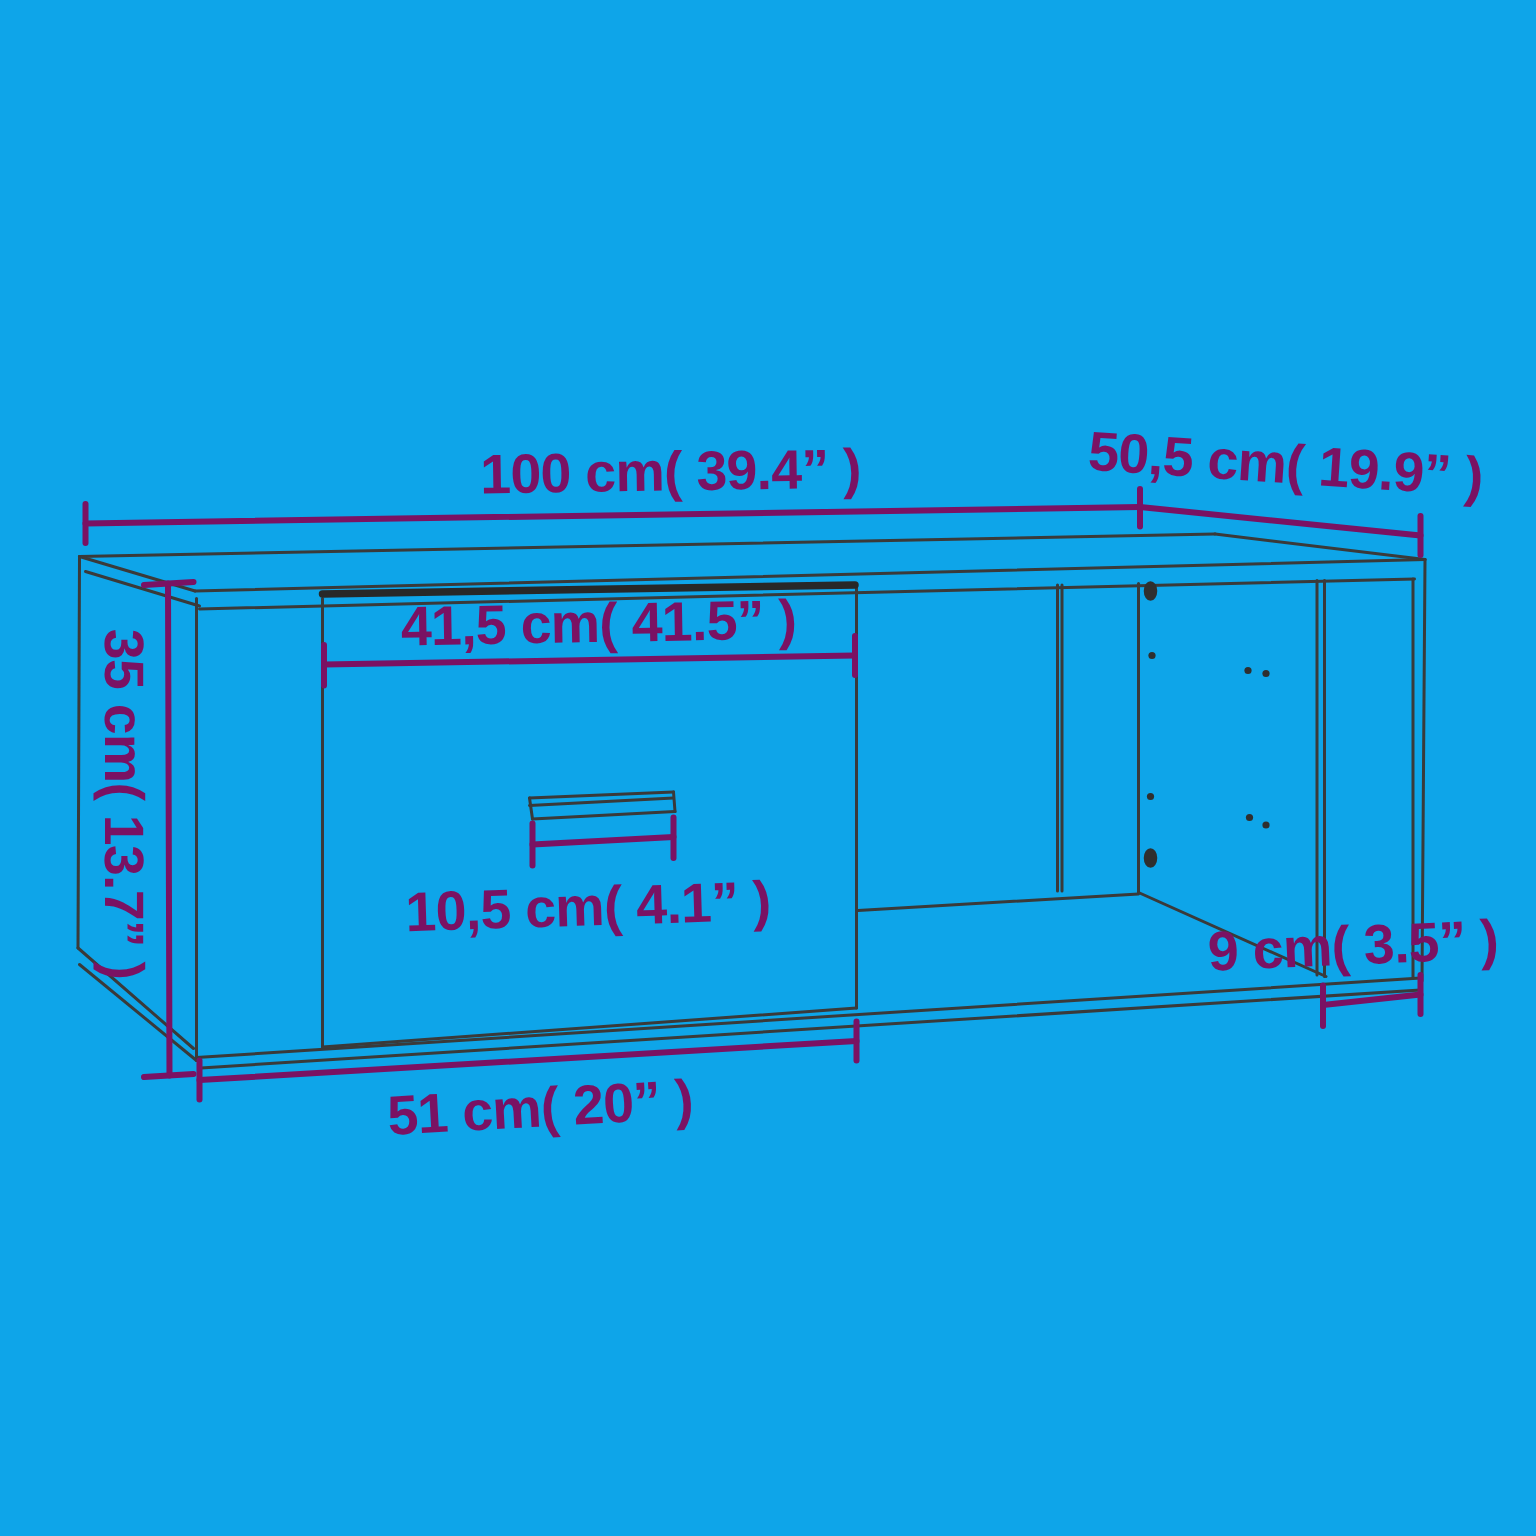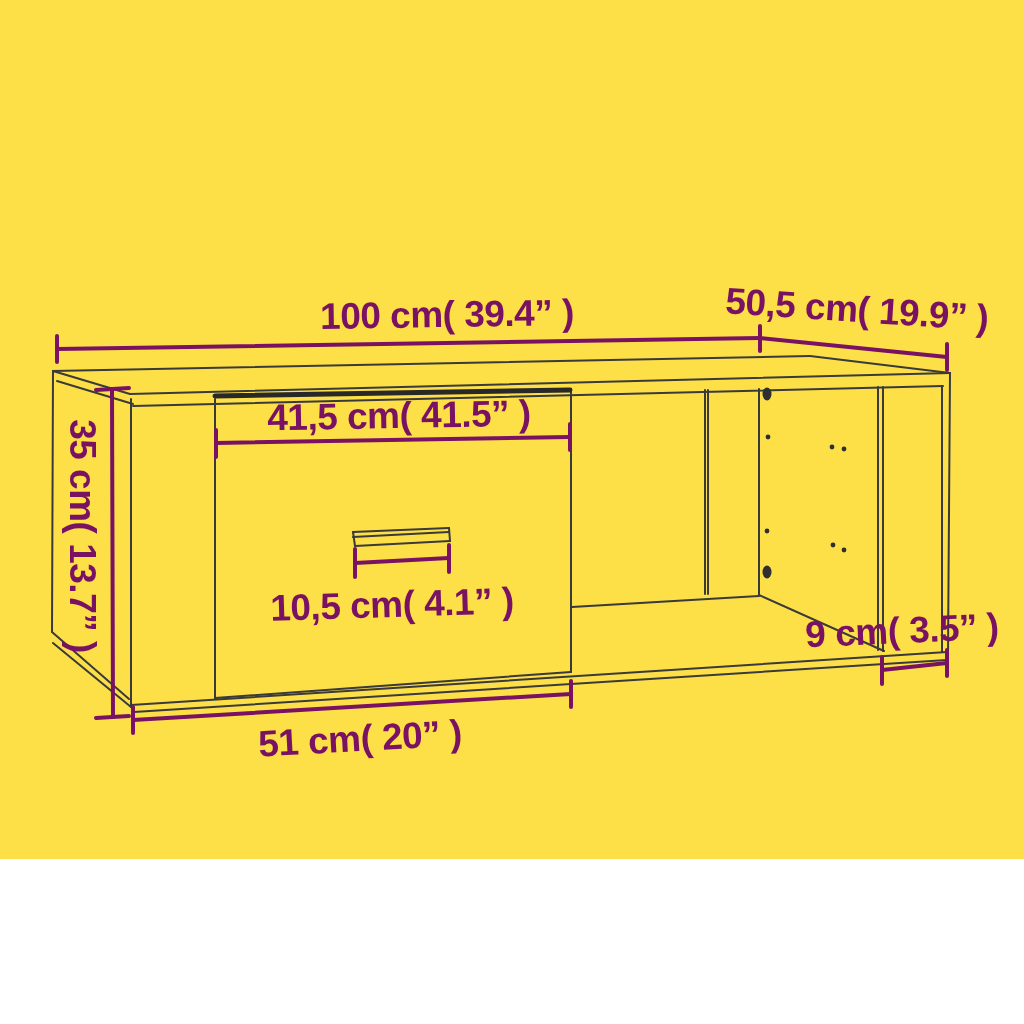--- a/index.html
+++ b/index.html
@@ -1,19 +1,19 @@
 <!DOCTYPE html>
 <html><head>
 <meta charset="utf-8">
 <style>
   html,body{margin:0;padding:0;background:#ffffff;}
   .stage{
     position:relative;
-    width:1024px;height:859px;
-    background:#fde047;
+    width:1024px;height:1024px;
+    background:#0ea5e9;
     overflow:hidden;
     font-family:"Liberation Sans", sans-serif;
   }
   .stage svg{position:absolute;left:0;top:0;}
   .lbl{
     position:absolute;
     color:#7a1263;
     font-weight:700;
     font-size:37px;
     letter-spacing:-0.5px;

